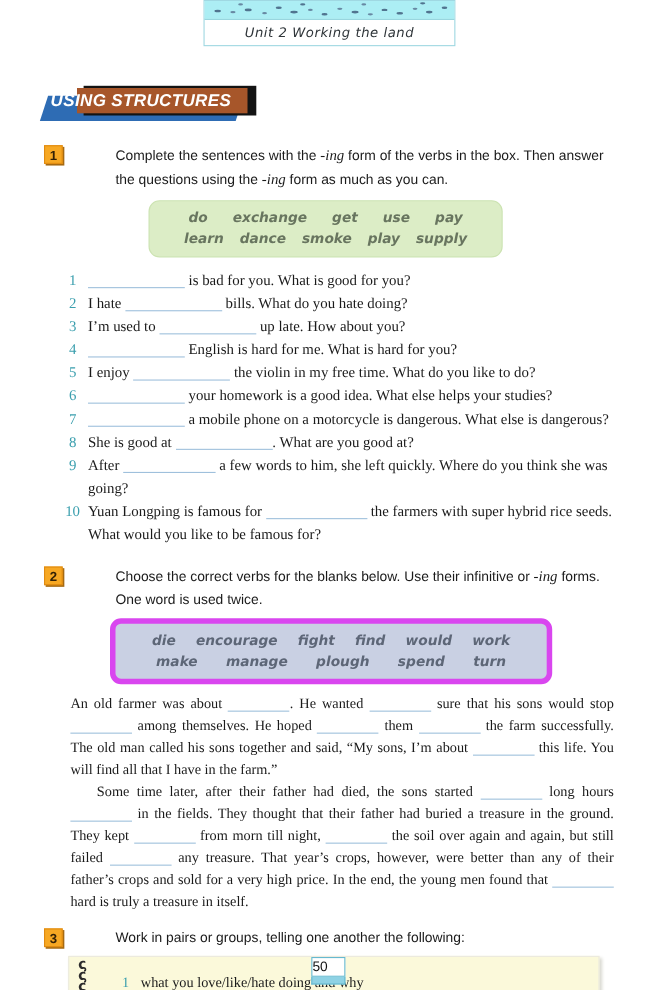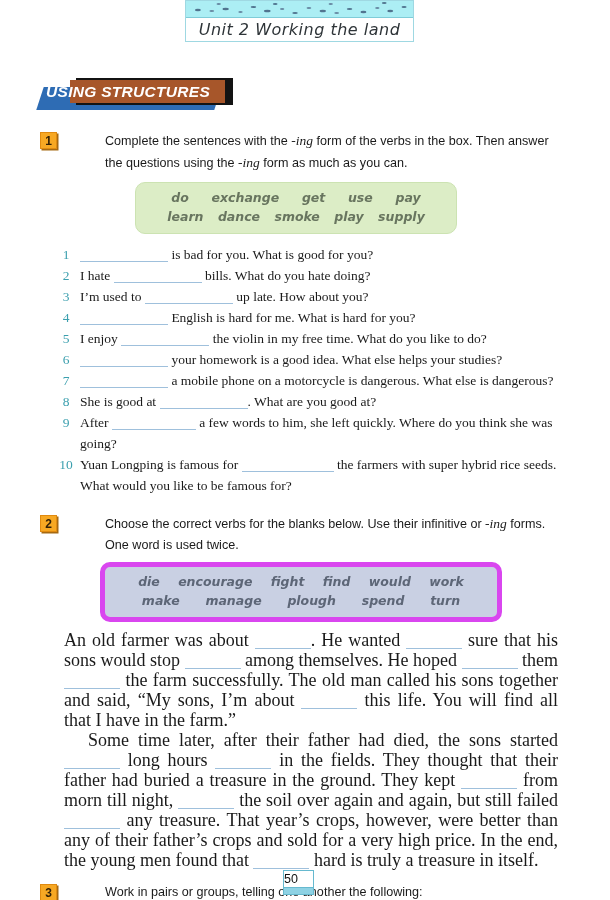--- a/index.html
+++ b/index.html
@@ -7,21 +7,21 @@
   .page {
     position:relative; width:610px; height:900px; margin:0 auto;
     background:#fff; overflow:hidden;
     font-family:"Liberation Sans", sans-serif; color:#1a1a1a;
   }
 
   
   .unit-box { position:absolute; left:185px; top:0; width:229px; border:1px solid #9fd8e2; background:#fff; }
   .unit-art { display:block; width:100%; height:16px; background:#aceef4; }
   .unit-label-strip { border-top:1px solid #7fccd8; height:24px; display:flex; align-items:center; justify-content:center; }
-  .unit-label { font-family:"DejaVu Sans", sans-serif; font-style:italic; font-size:16px; letter-spacing:.5px; color:#2e3438; }
+  .unit-label { font-family:"DejaVu Sans", sans-serif; font-style:italic; font-size:12px; letter-spacing:.5px; color:#2e3438; }
 
   
   .banner { position:absolute; left:40px; top:78px; width:200px; height:34px; }
   .banner-blue  { position:absolute; left:0; top:9px; width:178px; height:23px; background:#2e6cb4; transform:skewX(-18deg); }
   .banner-black { position:absolute; left:36px; top:0; width:157px; height:27px; background:#131313; }
   .banner-brown { position:absolute; left:30px; top:2px; width:155px; height:23px; background:#a7562a; }
   .banner-text  { position:absolute; left:6px; top:5px; width:190px;
     font-weight:bold; font-style:italic; font-size:15.5px; letter-spacing:.3px;
     color:#fff; white-space:nowrap; font-family:"Liberation Sans", sans-serif; }
 
@@ -49,21 +49,21 @@
   
   .ex-list { margin:10px 0 0 56px; width:505px; font-family:"Liberation Serif", serif; font-size:13.5px; }
   .li { display:flex; line-height:21px; }
   .li .num { flex:none; width:20px; text-align:center; color:#3b9fae; }
   .li .li-text { flex:1; padding-left:4px; }
 
   
   .blank { display:inline-block; height:13px; vertical-align:-3px; border-bottom:1px solid #9fc0dc; }
 
   
-  .para { margin:0 52px 0 64px; font-family:"Liberation Serif", serif; font-size:18px; line-height:20px; text-align:justify; }
+  .para { margin:0 52px 0 64px; font-family:"Liberation Serif", serif; font-size:13px; line-height:20px; text-align:justify; }
   .para.first { margin-top:8px; }
   .para.indent { text-indent:24px; }
 
   
   .note-box {
     position:relative; margin:6px 0 0 62px; width:483px; min-height:86px;
     background:#fbf9da; border:1px solid #eceadf;
     box-shadow:2px 2px 3px #d8d8d0;
     padding:12px 12px 10px 48px;
   }

